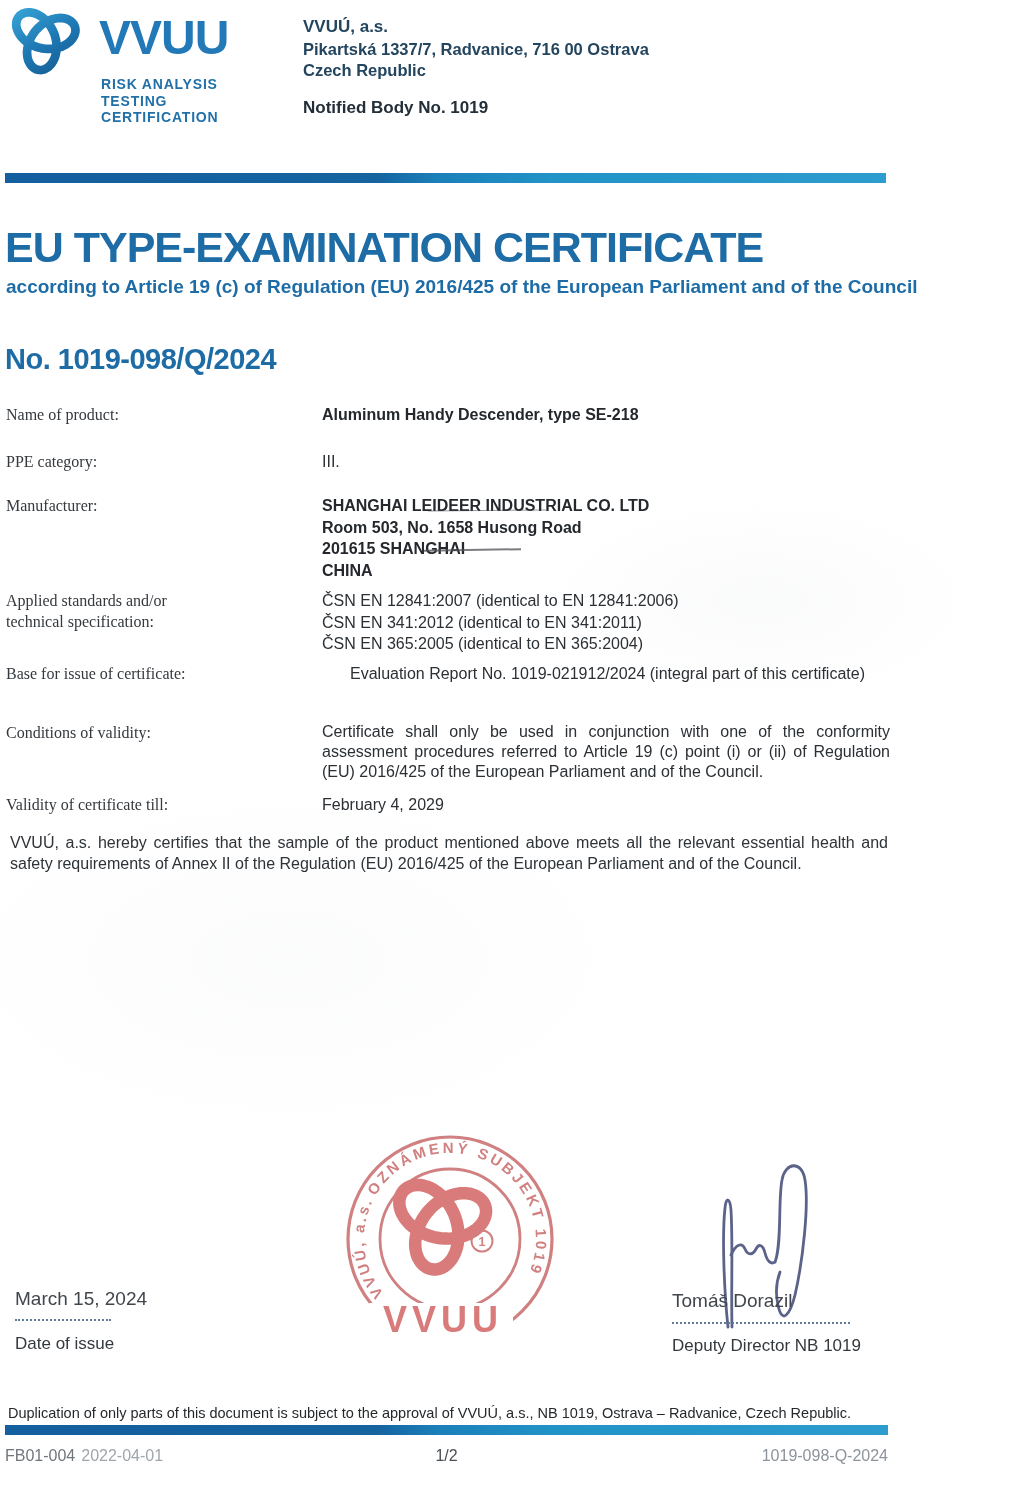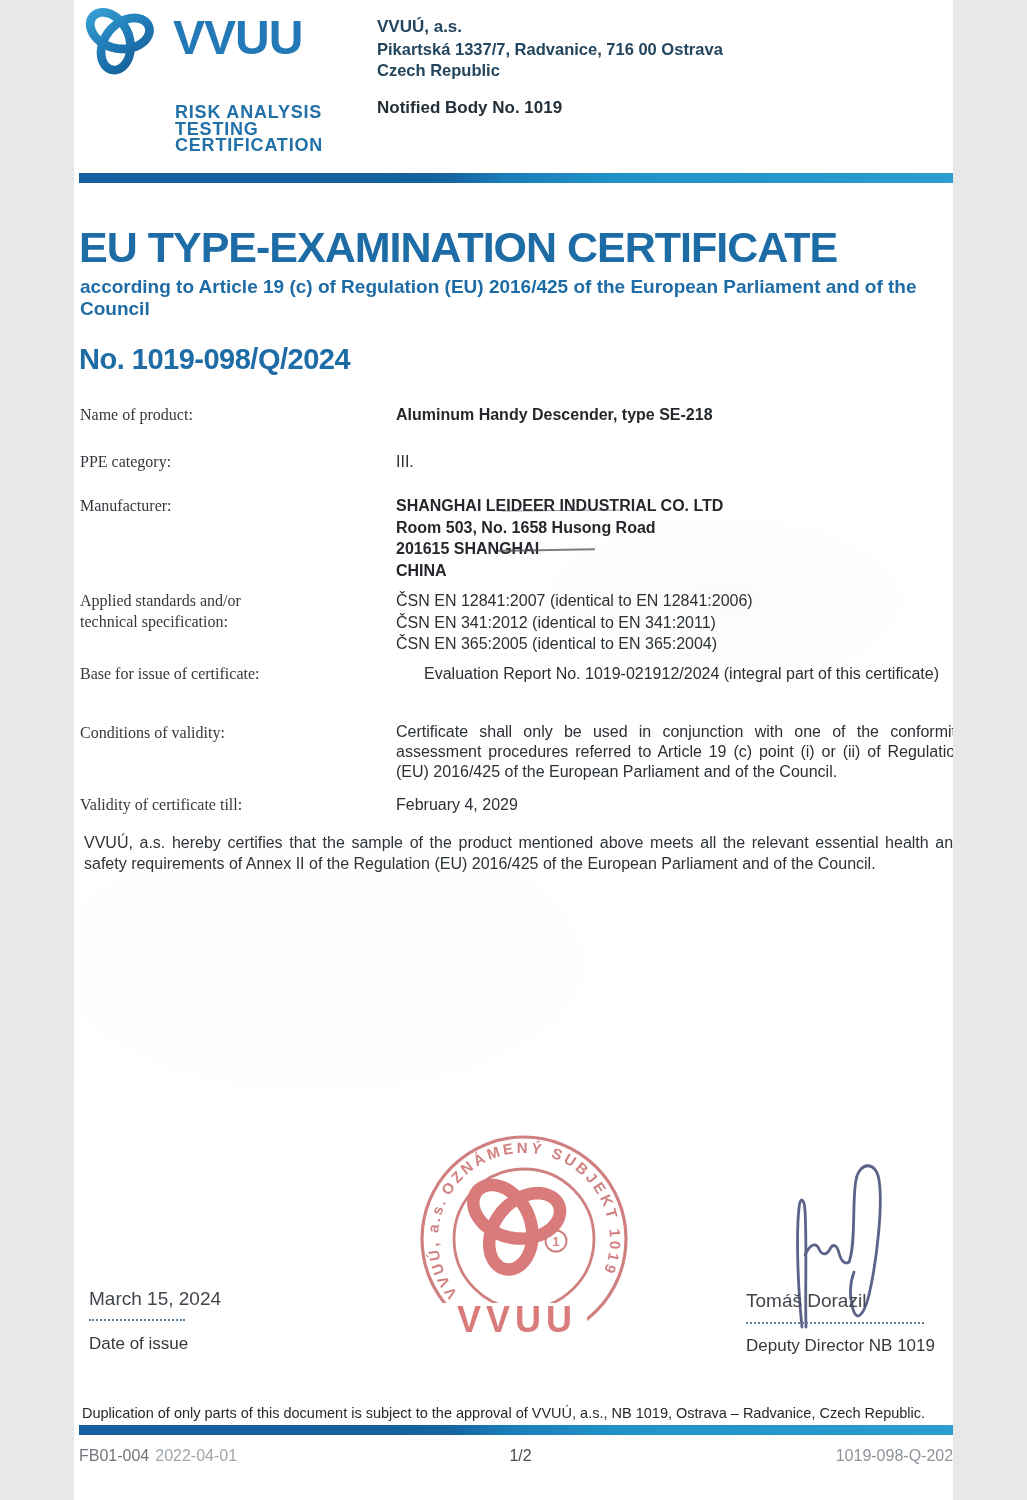--- a/index.html
+++ b/index.html
@@ -1,33 +1,33 @@
 <!DOCTYPE html>
 <html><head>
 <meta charset="utf-8">
 <style>
   html,body{margin:0;padding:0;background:#e8e8e8;}
   .page{
     position:relative;
-    width:879px;height:1500px;
+    width:1027px;height:1500px;
     margin:0 auto;
     background:
       radial-gradient(ellipse 320px 150px at 74% 40%, rgba(165,175,188,.05), transparent 70%),
       radial-gradient(ellipse 520px 260px at 28% 64%, rgba(165,175,188,.04), transparent 70%),
       #ffffff;
     overflow:hidden;
     font-family:"Liberation Sans", sans-serif;
     color:#272c31;
   }
   .abs{position:absolute;}
 
   
   .logo-svg{left:4px;top:6px;width:80px;height:72px;}
   .wordmark{left:99px;top:14px;font-size:48px;font-weight:800;letter-spacing:-1px;color:#2379b7;line-height:1;}
-  .tagline{left:101px;top:76px;font-size:18px;font-weight:700;letter-spacing:.8px;line-height:16.5px;color:#2270a8;white-space:pre-line;margin-top:28px;}
+  .tagline{left:101px;top:76px;font-size:14px;font-weight:700;letter-spacing:.8px;line-height:16.5px;color:#2270a8;white-space:pre-line;}
   .company{left:303px;top:16px;}
   .company-name{font-size:17px;font-weight:700;color:#24455e;line-height:21px;}
   .company-address{font-size:16.5px;font-weight:600;color:#24455e;line-height:20.5px;white-space:pre-line;margin-top:2px;}
   .notified-body{left:303px;top:98px;font-size:17px;font-weight:700;color:#222e38;text-align:right;}
 
   .rule{height:10px;background:linear-gradient(90deg,#145f9f 0%,#15639f 42%,#1b7fb9 49%,#2193c7 62%,#2d9ccf 100%);}
   .rule-top{left:5px;top:173px;width:881px;}
   .rule-bottom{left:5px;top:1425px;width:883px;}
 
   

